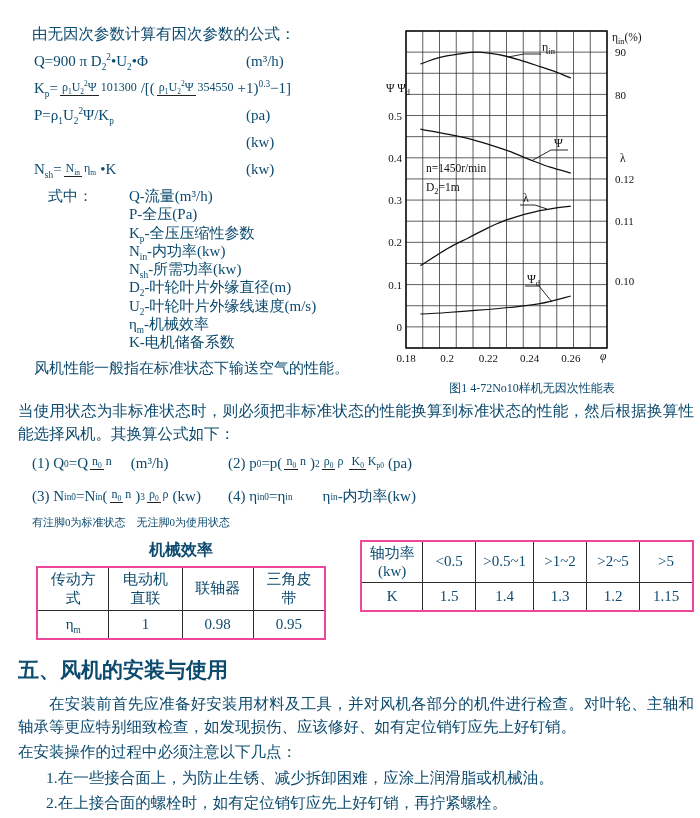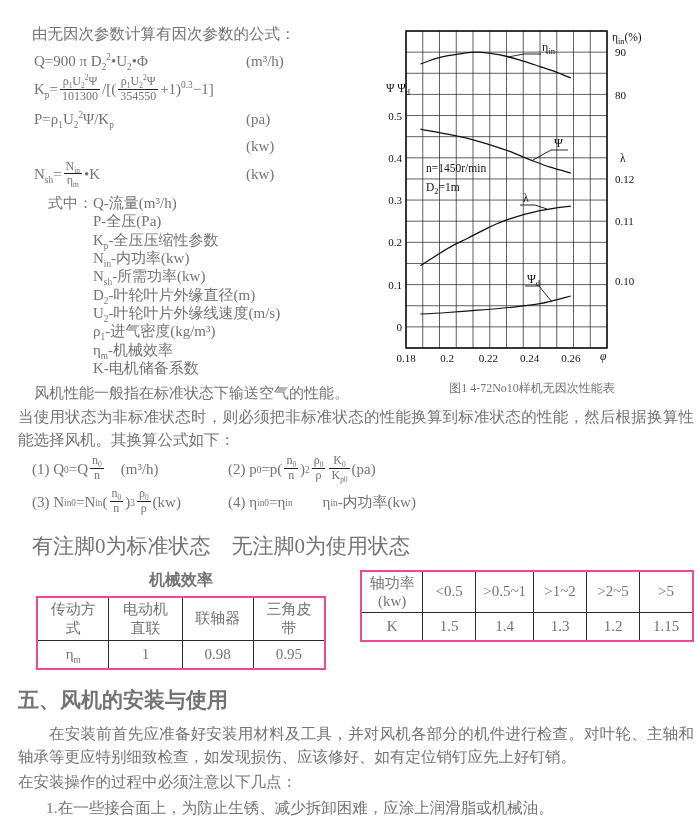--- a/index.html
+++ b/index.html
@@ -1,62 +1,62 @@
 <!DOCTYPE html>
 <html><head>
 <meta charset="utf-8">
 <style>
   html,body{margin:0;padding:0;background:#fff;}
-  .page{position:relative;width:700px;height:818px;background:#fff;color:#737373;
+  .page{position:relative;width:700px;height:818px;background:#fff;color:#0c4a6e;
         font-family:"Liberation Serif","DejaVu Serif",serif;overflow:hidden;
         box-sizing:border-box;padding:22px 6px 6px 18px;}
   
   .toprow{display:flex;align-items:flex-start;}
   .fcol{width:368px;flex:none;font-size:15px;}
   .fintro{margin:2px 0 4px 14px;font-size:15.5px;}
   .fline{position:relative;margin:2px 0 2px 16px;display:flex;align-items:center;min-height:25px;white-space:nowrap;}
   .funit{position:absolute;left:212px;}
-  .fwhere{display:flex;margin:5px 0 0 30px;}
+  .fwhere{display:flex;margin:5px 0 0 30px;gap:36px;}
   .fwlabel{flex:none;}
   .fwitems > div{line-height:18.3px;white-space:nowrap;}
   .fstd{margin:7px 0 0 16px;font-size:15px;}
   .figcol{flex:1;padding-top:4px;}
   svg.chart{display:block;width:282px;height:346px;overflow:visible;}
   .grid{stroke:#2a2a2a;stroke-width:0.75;}
   .frame{fill:none;stroke:#111;stroke-width:1.5;}
   .curve{fill:none;stroke:#111;stroke-width:1.25;}
   .leader{fill:none;stroke:#111;stroke-width:0.9;}
   svg text{fill:#111;font-family:"Liberation Serif","DejaVu Serif",serif;}
   .tick{font-size:11px;}
   .axlab{font-size:11.5px;}
   .ann{font-size:11.5px;}
   .clabel{font-size:12px;}
   .caption{font-size:12px;margin-top:8px;width:292px;text-align:center;white-space:nowrap;}
   
   .para{font-size:15.5px;line-height:1.5;text-align:justify;margin:2px 0 0 0;}
   .convrow{display:flex;margin:3px 0 0 14px;font-size:15px;}
   .convrow .c1{width:196px;flex:none;}
   .conv{display:flex;align-items:center;white-space:nowrap;min-height:30px;}
-  .footnote{margin:14px 0 0 14px;font-size:21px;}
+  .footnote{margin:3px 0 0 14px;font-size:11px;}
   
   .tablesrow{display:flex;gap:34px;margin:10px 0 0 18px;}
   .ttitle{text-align:center;font-weight:bold;font-size:16px;margin-bottom:5px;
           font-family:"Liberation Sans","DejaVu Sans",sans-serif;}
   table{border-collapse:collapse;font-size:15px;border:2px solid #ec4899;}
   th,td{border:1px solid #2b2b2b;text-align:center;padding:2px 7px;height:23px;font-weight:normal;}
   .tmech th,.tmech td{min-width:56px;}
   .tmotor th,.tmotor td{min-width:38px;}
   
   .secttitle{font-family:"Liberation Sans","DejaVu Sans",sans-serif;font-weight:bold;
              font-size:21px;margin:16px 0 8px 0;}
   .indent{text-indent:2em;}
   .points{margin:2px 0 0 28px;}
   .points > div{font-size:15.5px;line-height:1.62;}
   
-  .frac{display:inline-flex;flex-direction:column;vertical-align:middle;text-align:center;
+  .frac{display:inline-flex;flex-direction:row;vertical-align:middle;text-align:center;
         font-size:0.8em;line-height:1.15;margin:0 2px;position:relative;top:-1px;}
   .fnum{border-bottom:1px solid #222;padding:0 2px;display:block;}
   .fden{padding:0 2px;display:block;}
   sub,sup{font-size:0.62em;line-height:0;}
 </style>
 </head>
 <body>
 
 <div class="page">
 
@@ -96,21 +96,20 @@
       <div class="fwhere">
         <div class="fwlabel">式中：</div>
         <div class="fwitems">
           <div>Q-流量(m³/h)</div>
           <div>P-全压(Pa)</div>
           <div>K<sub>p</sub>-全压压缩性参数</div>
           <div>N<sub>in</sub>-内功率(kw)</div>
           <div>N<sub>sh</sub>-所需功率(kw)</div>
           <div>D<sub>2</sub>-叶轮叶片外缘直径(m)</div>
           <div>U<sub>2</sub>-叶轮叶片外缘线速度(m/s)</div>
-          <div>ρ<sub>1</sub>-进气密度(kg/m³)</div>
           <div>η<sub>m</sub>-机械效率</div>
           <div>K-电机储备系数</div>
         </div>
       </div>
 
       <div class="fstd">风机性能一般指在标准状态下输送空气的性能。</div>
     </div>
 
     <div class="figcol">
       <svg class="chart" viewBox="0 0 282 346">

